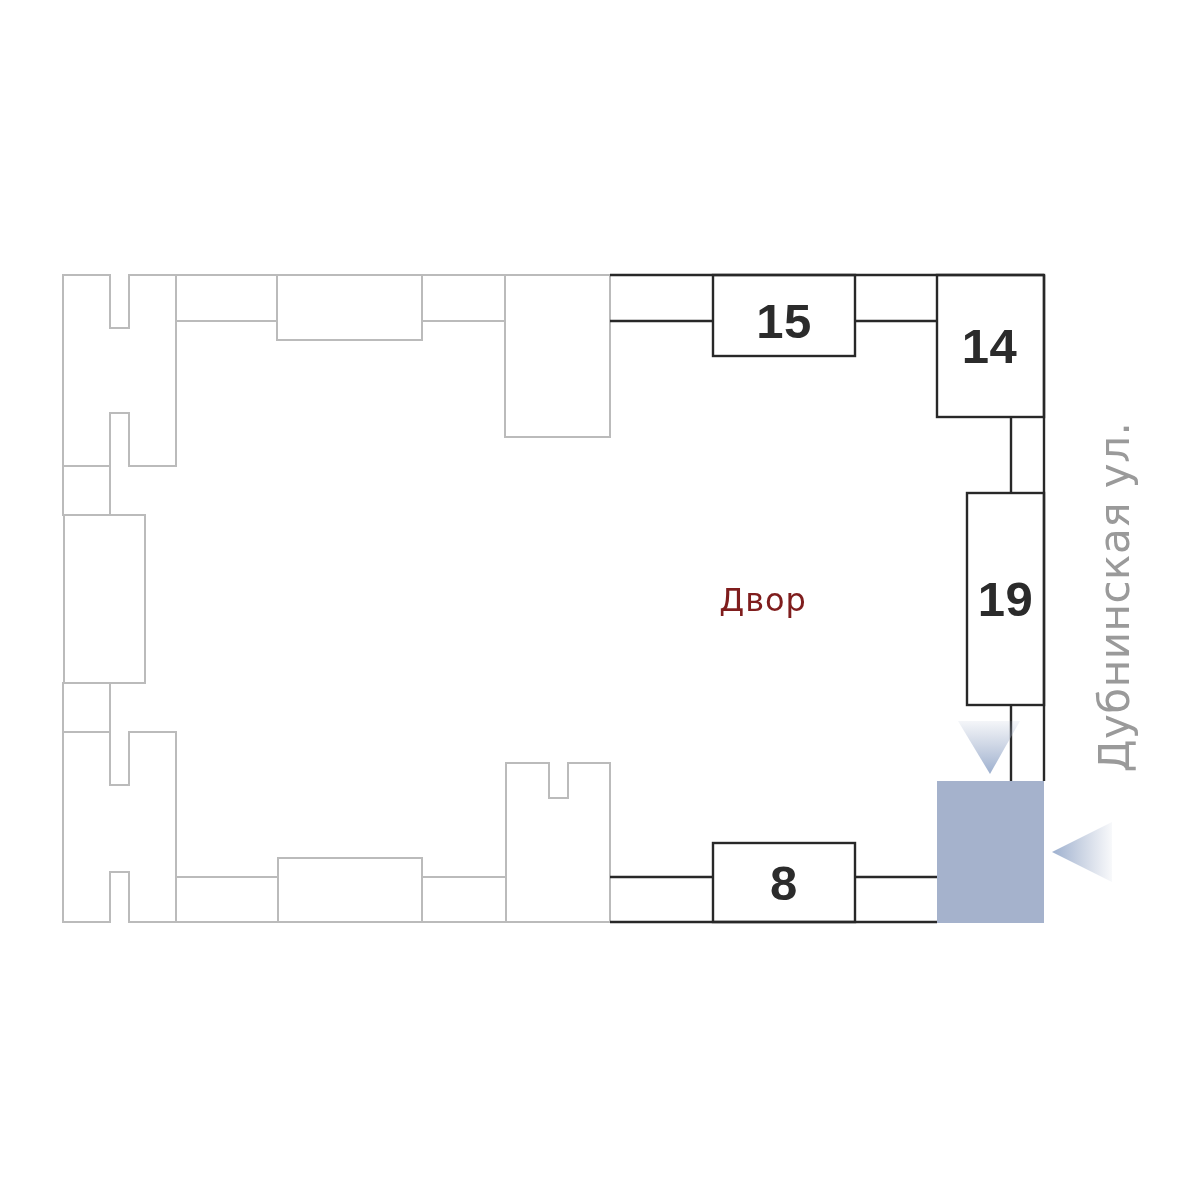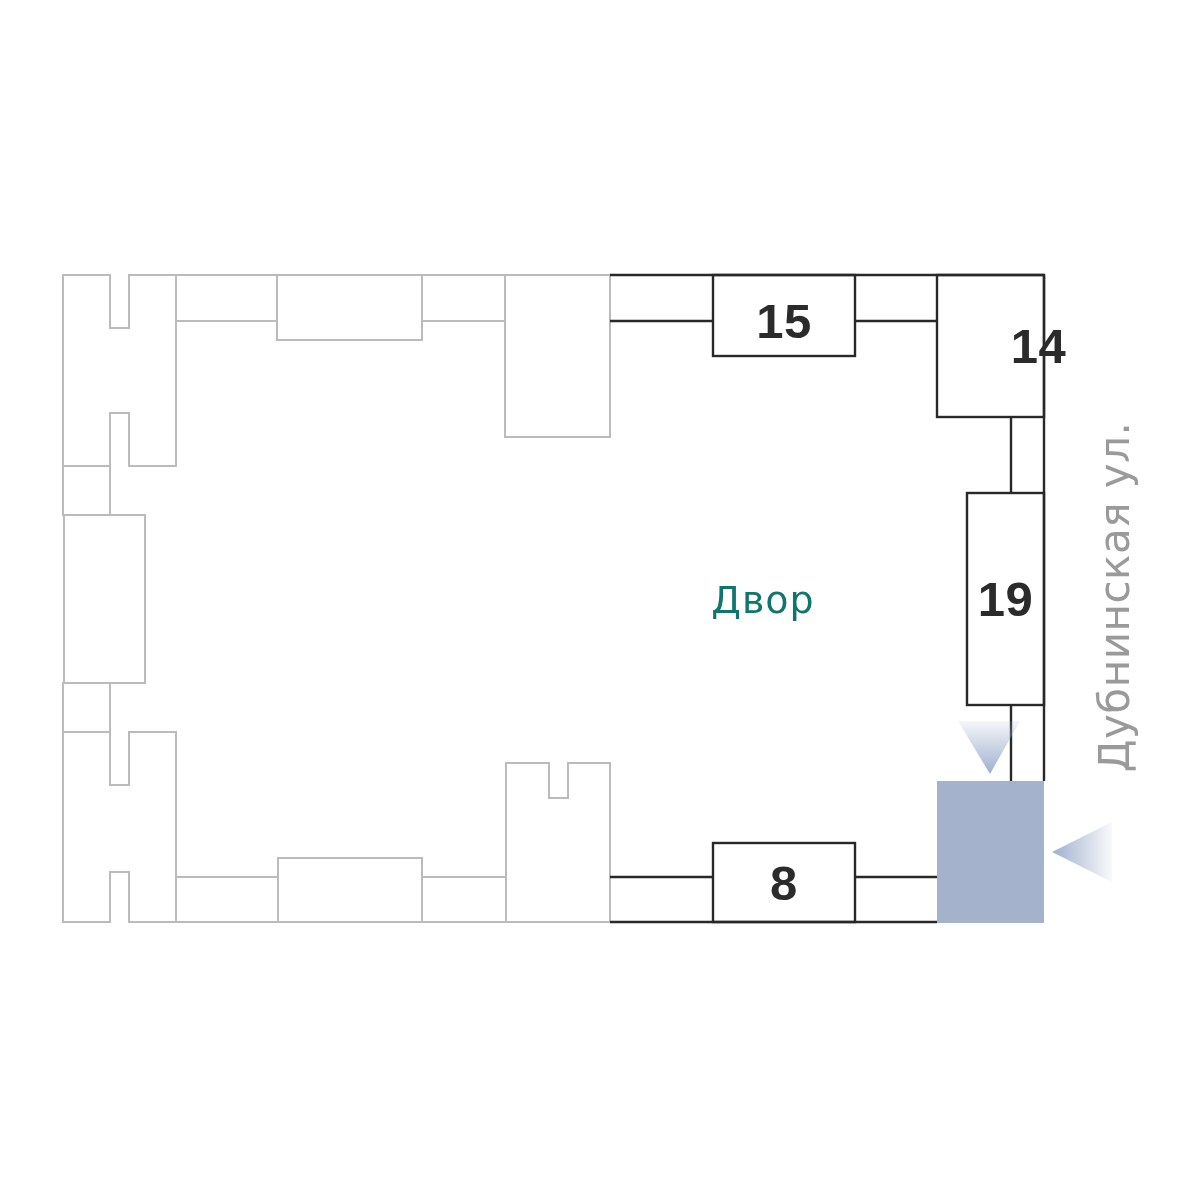--- a/index.html
+++ b/index.html
@@ -8,29 +8,29 @@
     overflow:hidden;font-family:"Liberation Sans",sans-serif;
   }
   .plan-svg{position:absolute;left:0;top:0;}
   .num{
     position:absolute;display:flex;align-items:center;justify-content:center;
     font-family:"Liberation Sans",sans-serif;font-weight:bold;font-size:49px;
     color:#2b2b2b;letter-spacing:0.5px;pointer-events:none;
   }
   .num.sel{color:#ffffff;}
   .lbl-15{left:713px;top:271px;width:142px;height:99px;}
-  .lbl-14{left:989px;top:275px;width:99px;height:142px;}
+  .lbl-14{left:940px;top:275px;width:99px;height:142px;}
   .lbl-13{left:967px;top:493px;width:77px;height:212px;}
   .lbl-12{left:937px;top:781px;width:107px;height:142px;}
   .lbl-11{left:713px;top:843px;width:142px;height:79px;}
   .courtyard{
     position:absolute;left:613px;top:572px;width:300px;height:56px;
     display:flex;align-items:center;justify-content:center;
     font-family:"DejaVu Sans","Liberation Sans",sans-serif;
-    font-size:38px;color:#0f766e;letter-spacing:1px;
+    font-size:32px;color:#7f1d1d;letter-spacing:1px;
   }
   .street{
     position:absolute;left:904px;top:571px;width:420px;height:52px;
     display:flex;align-items:center;justify-content:center;
     font-family:"DejaVu Sans","Liberation Sans",sans-serif;
     font-size:42px;color:#9a9a9a;letter-spacing:0.5px;
     transform:rotate(-90deg);
   }
 </style>
 </head>

